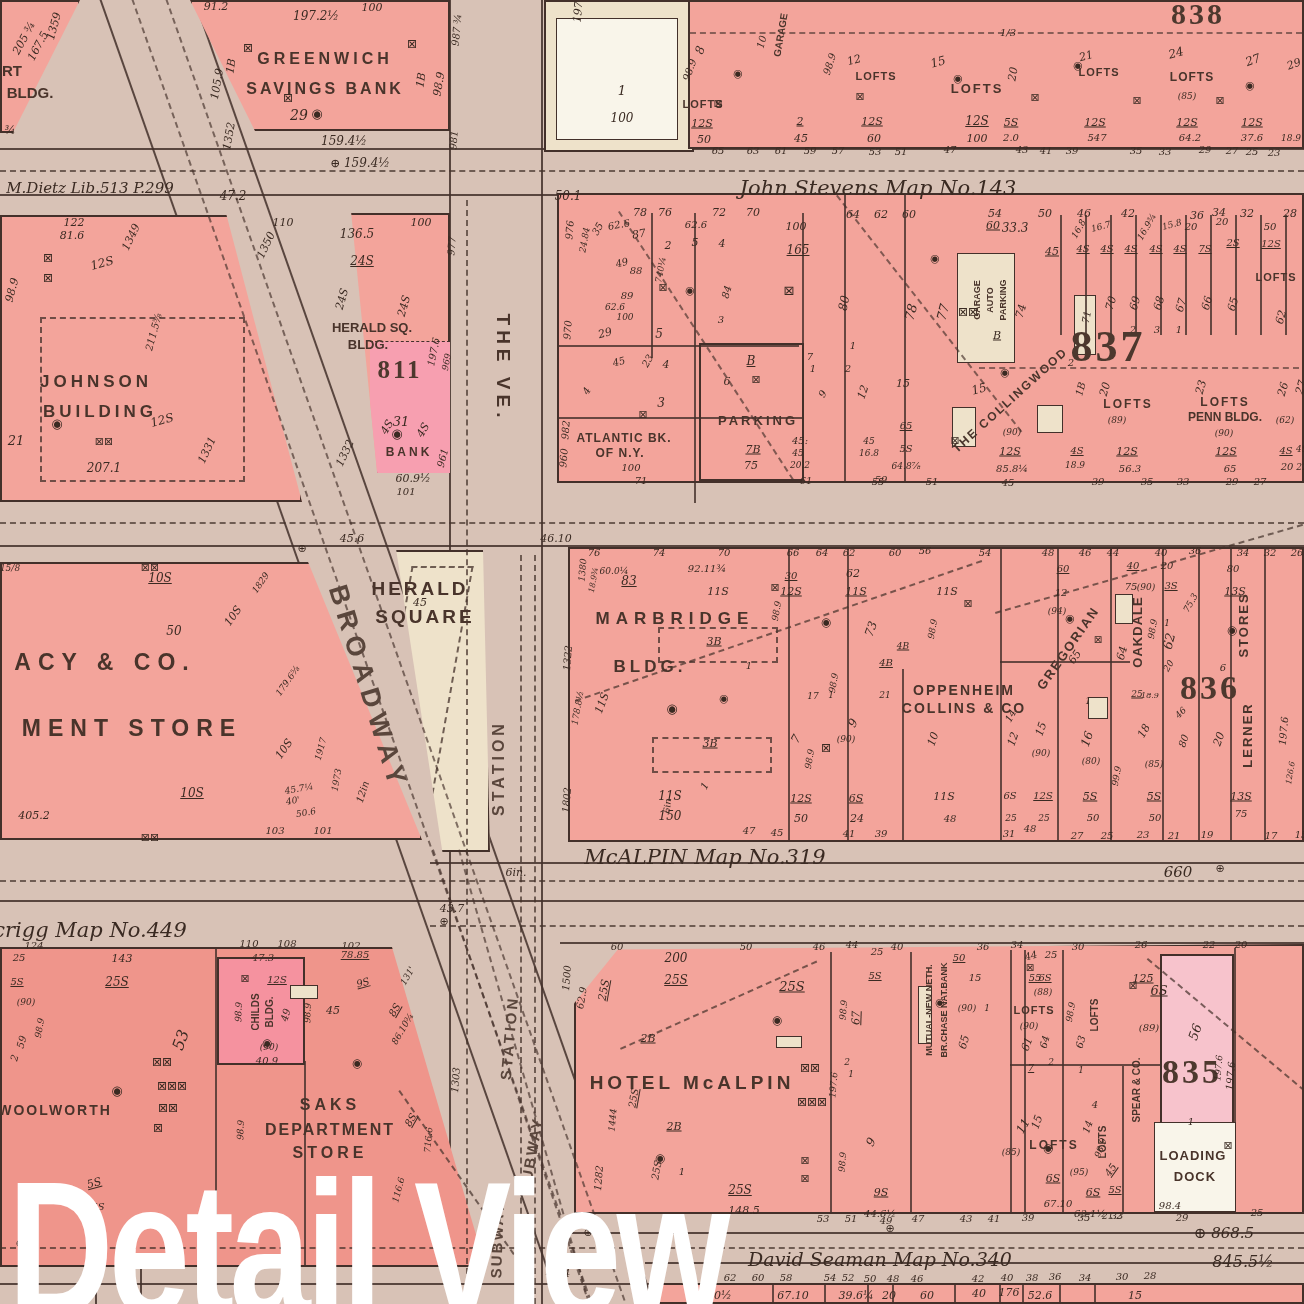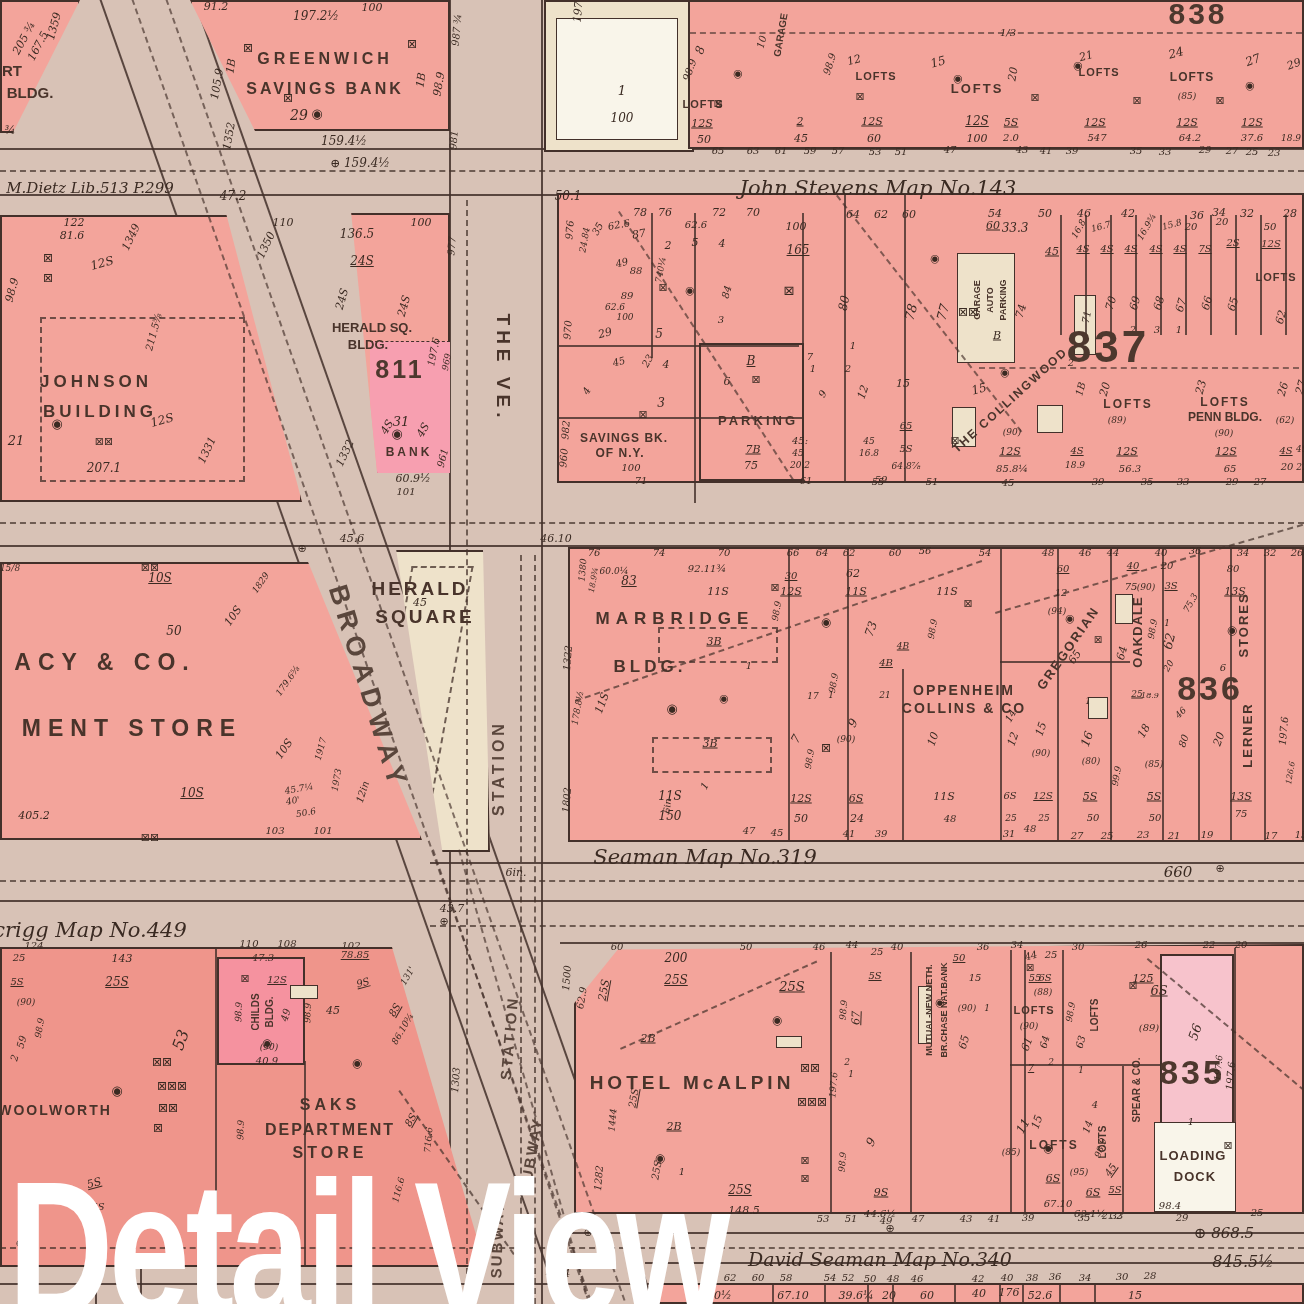--- a/index.html
+++ b/index.html
@@ -17,21 +17,21 @@
   .rline{position:absolute;width:2px;background:var(--ink);transform-origin:top left;z-index:1;opacity:.85;}
   .rdash{position:absolute;width:0;border-left:2px dashed rgba(67,48,42,.65);transform-origin:top left;z-index:3;}
   .vl{position:absolute;width:2px;background:rgba(67,48,42,.8);}
   .hl{position:absolute;height:2px;background:rgba(67,48,42,.8);}
   .dashedbox{position:absolute;border:2px dashed rgba(67,48,42,.75);box-sizing:border-box;}
   .creambox{position:absolute;background:var(--cream);border:1.5px solid var(--ink);box-sizing:border-box;}
   .labels{position:absolute;left:0;top:0;width:100%;height:100%;z-index:4;}
   .lbl{position:absolute;white-space:nowrap;color:#3a2a22;line-height:1;}
   .num{font-family:"DejaVu Serif",serif;font-style:italic;}
   .name{font-family:"Liberation Sans",sans-serif;font-weight:700;color:#49342b;}
-  .blocknum{font-family:Liberation Sans, sans-serif;font-weight:700;color:#4d382e;letter-spacing:3px;text-align:right;}
+  .blocknum{font-family:Liberation Serif, serif;font-weight:700;color:#4d382e;letter-spacing:3px;text-align:right;}
   .script{font-family:"DejaVu Serif",serif;font-style:italic;color:#3a2a22;}
   .street{font-family:"Liberation Sans",sans-serif;font-weight:700;color:#5a463c;}
   .sym{font-family:"DejaVu Sans",sans-serif;font-style:normal;}
   .u{text-decoration:underline;}
   .overlay-title{position:absolute;left:8px;top:1138px;z-index:6;color:#fff;
     font-family:"Liberation Sans",sans-serif;font-weight:800;font-size:192px;letter-spacing:-6px;
     transform:scaleX(.76);transform-origin:left top;white-space:nowrap;}
 </style>
 </head>
 <body>
@@ -302,21 +302,21 @@
       <span class="lbl num" style="left: 727px; top: 381px; font-size: 11px; transform: translate(-50%, -50%);">6</span>
       <span class="lbl name" style="left: 758px; top: 420px; font-size: 13px; letter-spacing: 3px; transform: translate(-50%, -50%);">PARKING</span>
       <span class="lbl num u" style="left: 753px; top: 449px; font-size: 11px; transform: translate(-50%, -50%);">7B</span>
       <span class="lbl num" style="left: 751px; top: 465px; font-size: 11px; transform: translate(-50%, -50%);">75</span>
       <span class="lbl num" style="left: 810px; top: 357px; font-size: 10px; transform: translate(-50%, -50%);">7</span>
       <span class="lbl num" style="left: 813px; top: 369px; font-size: 10px; transform: translate(-50%, -50%);">1</span>
       <span class="lbl num" style="left: 823px; top: 394px; font-size: 10px; transform: translate(-50%, -50%) rotate(-60deg);">9</span>
       <span class="lbl num" style="left: 800px; top: 441px; font-size: 10px; transform: translate(-50%, -50%);">45:</span>
       <span class="lbl num" style="left: 798px; top: 453px; font-size: 9px; transform: translate(-50%, -50%);">45</span>
       <span class="lbl num" style="left: 800px; top: 465px; font-size: 9px; transform: translate(-50%, -50%);">20.2</span>
-      <span class="lbl name" style="left: 624px; top: 438px; font-size: 12px; letter-spacing: 1px; transform: translate(-50%, -50%);">SAVINGS BK.</span>
+      <span class="lbl name" style="left: 624px; top: 438px; font-size: 12px; letter-spacing: 1px; transform: translate(-50%, -50%);">ATLANTIC BK.</span>
       <span class="lbl name" style="left: 620px; top: 453px; font-size: 12px; letter-spacing: 1px; transform: translate(-50%, -50%);">OF N.Y.</span>
       <span class="lbl num" style="left: 631px; top: 468px; font-size: 10px; transform: translate(-50%, -50%);">100</span>
       <span class="lbl num" style="left: 641px; top: 481px; font-size: 10px; transform: translate(-50%, -50%);">71</span>
       <span class="lbl num" style="left: 806px; top: 481px; font-size: 10px; transform: translate(-50%, -50%);">61</span>
       <span class="lbl num" style="left: 848px; top: 369px; font-size: 10px; transform: translate(-50%, -50%);">2</span>
       <span class="lbl num" style="left: 853px; top: 346px; font-size: 10px; transform: translate(-50%, -50%);">1</span>
       <span class="lbl num" style="left: 863px; top: 392px; font-size: 11px; transform: translate(-50%, -50%) rotate(-70deg);">12</span>
       <span class="lbl num" style="left: 903px; top: 383px; font-size: 11px; transform: translate(-50%, -50%);">15</span>
       <span class="lbl num u" style="left: 906px; top: 426px; font-size: 10px; transform: translate(-50%, -50%);">65</span>
       <span class="lbl num" style="left: 906px; top: 449px; font-size: 10px; transform: translate(-50%, -50%);">5S</span>
@@ -576,21 +576,21 @@
       <span class="lbl num" style="left: 34px; top: 815px; font-size: 11px; transform: translate(-50%, -50%);">405.2</span>
       <span class="lbl num" style="left: 275px; top: 831px; font-size: 10px; transform: translate(-50%, -50%);">103</span>
       <span class="lbl num" style="left: 323px; top: 831px; font-size: 10px; transform: translate(-50%, -50%);">101</span>
       <span class="lbl num" style="left: 288px; top: 681px; font-size: 9px; transform: translate(-50%, -50%) rotate(-55deg);">179.6⅝</span>
       <span class="lbl num" style="left: 321px; top: 749px; font-size: 9px; transform: translate(-50%, -50%) rotate(-75deg);">1917</span>
       <span class="lbl num" style="left: 261px; top: 583px; font-size: 9px; transform: translate(-50%, -50%) rotate(-55deg);">1829</span>
       <span class="lbl num" style="left: 299px; top: 789px; font-size: 9px; transform: translate(-50%, -50%) rotate(-10deg);">45.7¼</span>
       <span class="lbl num" style="left: 293px; top: 801px; font-size: 9px; transform: translate(-50%, -50%) rotate(-10deg);">40'</span>
       <span class="lbl num" style="left: 306px; top: 813px; font-size: 9px; transform: translate(-50%, -50%) rotate(-10deg);">50.6</span>
       <span class="lbl num" style="left: 10px; top: 568px; font-size: 9px; transform: translate(-50%, -50%);">15/8</span>
-      <span class="lbl script" style="left: 705px; top: 857px; font-size: 21px; transform: translate(-50%, -50%);">Seaman Map No.319</span>
+      <span class="lbl script" style="left: 705px; top: 857px; font-size: 21px; transform: translate(-50%, -50%);">McALPIN Map No.319</span>
       <span class="lbl num" style="left: 516px; top: 872px; font-size: 11px; transform: translate(-50%, -50%);">6in.</span>
       <span class="lbl num" style="left: 452px; top: 908px; font-size: 11px; transform: translate(-50%, -50%);">43.7</span>
       <span class="lbl num" style="left: 1178px; top: 872px; font-size: 15px; transform: translate(-50%, -50%);">660</span>
       <span class="lbl script" style="left: 90px; top: 930px; font-size: 21px; transform: translate(-50%, -50%);">crigg Map No.449</span>
       <span class="lbl num" style="left: 34px; top: 946px; font-size: 10px; transform: translate(-50%, -50%);">124</span>
       <span class="lbl num" style="left: 19px; top: 958px; font-size: 10px; transform: translate(-50%, -50%);">25</span>
       <span class="lbl num u" style="left: 17px; top: 982px; font-size: 10px; transform: translate(-50%, -50%);">5S</span>
       <span class="lbl num" style="left: 26px; top: 1002px; font-size: 9px; transform: translate(-50%, -50%);">(90)</span>
       <span class="lbl num" style="left: 40px; top: 1028px; font-size: 9px; transform: translate(-50%, -50%) rotate(-80deg);">98.9</span>
       <span class="lbl num" style="left: 122px; top: 958px; font-size: 11px; transform: translate(-50%, -50%);">143</span>

